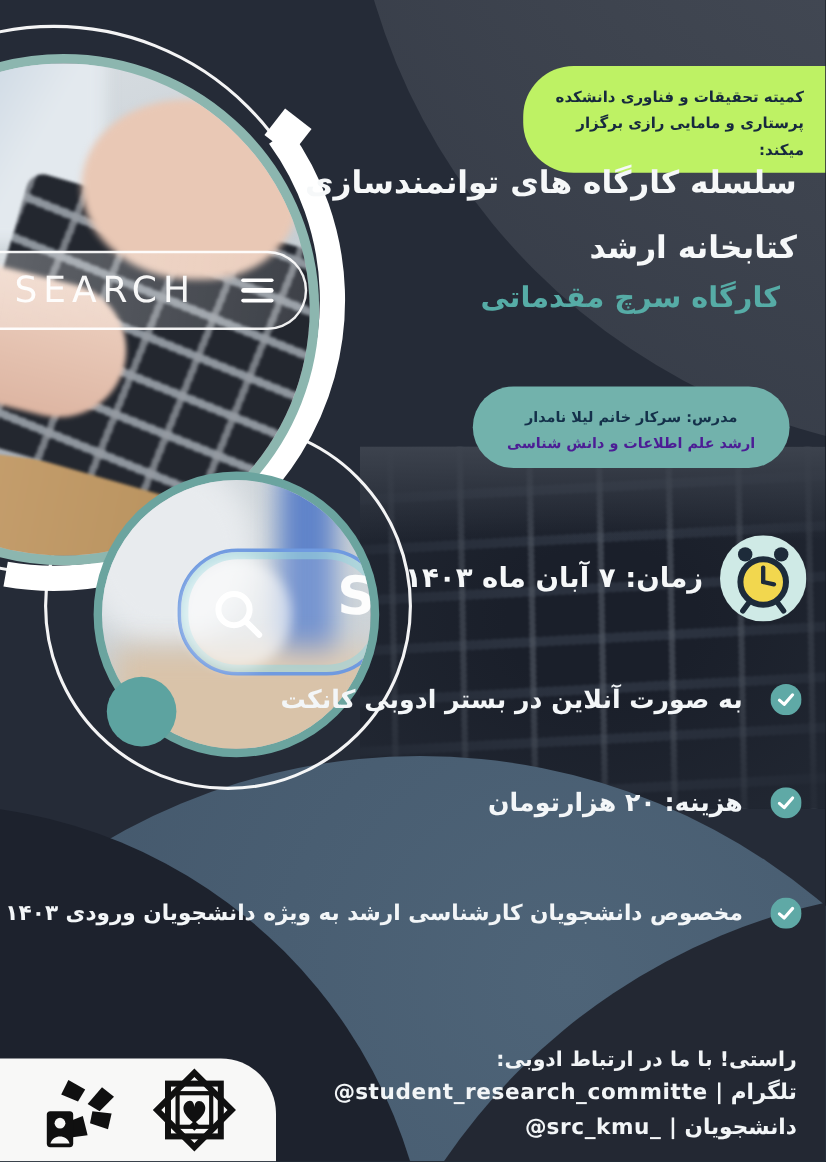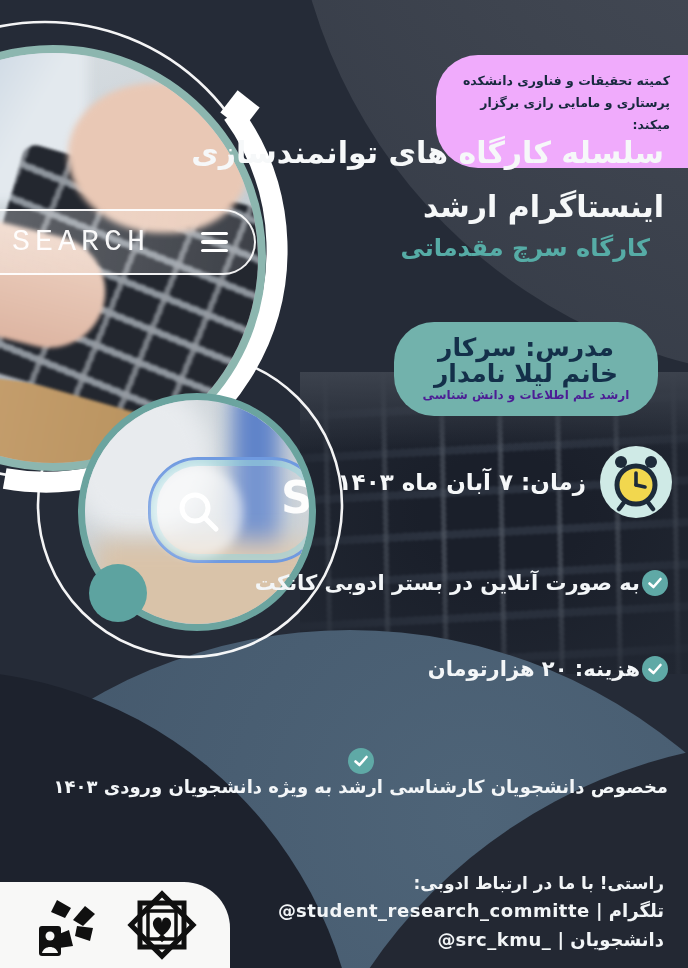--- a/index.html
+++ b/index.html
@@ -51,21 +51,21 @@
       repeating-linear-gradient(6deg,#23272f 0 28px,#8e959d 28px 35px);}
   .photo-big .arm{position:absolute;left:-40px;top:160px;width:300px;height:112px;
     background:linear-gradient(#eed2c2,#ddb5a2);border-radius:70px;transform:rotate(14deg);filter:blur(2px);}
   .photo-big .hand2{position:absolute;right:10px;top:30px;width:180px;height:150px;
     background:#e9c8b5;border-radius:55% 45% 50% 60%;filter:blur(3px);}
   .search-pill{position:absolute;left:118px;top:156px;width:290px;height:66px;
     border:2.5px solid rgba(255,255,255,.92);border-radius:36px;
     background:linear-gradient(100deg,rgba(255,255,255,.30),rgba(255,255,255,.12));
     display:flex;align-items:center;justify-content:space-between;
     padding:0 26px 0 44px;box-sizing:border-box;}
-  .search-word{color:#fff;font-size:30px;letter-spacing:5px;font-weight:400;opacity:.95;font-family:Liberation Mono, monospace;}
+  .search-word{color:#fff;font-size:30px;letter-spacing:5px;font-weight:400;opacity:.95;}
   .burger{display:flex;flex-direction:column;gap:5px;}
   .burger span{display:block;width:27px;height:3.5px;background:#fff;border-radius:2px;}
 
   
   .photo-small{left:78px;top:393px;width:224px;height:224px;z-index:7;
     border:7px solid #6ba49f;overflow:hidden;border-radius:50%;
     background:linear-gradient(150deg,#d4dade,#bfc7cd);}
   .photo-small .blob1{position:absolute;left:-20px;top:-20px;width:150px;height:160px;
     background:#e8ebee;filter:blur(12px);border-radius:50%;}
   .photo-small .blob-blue{position:absolute;left:148px;top:-10px;width:46px;height:180px;
@@ -77,42 +77,42 @@
     box-shadow:inset 0 0 0 6px rgba(150,214,220,.55);
     background:rgba(255,255,255,.14);}
   .mini-glow{position:absolute;left:66px;top:66px;width:92px;height:92px;border-radius:50%;
     background:rgba(255,255,255,.55);filter:blur(5px);}
   .mini-mag{position:absolute;left:88px;top:86px;width:52px;height:52px;}
   .mini-s{position:absolute;left:196px;top:72px;color:#fff;font-size:44px;font-weight:700;opacity:.95;}
   .teal-dot{left:89px;top:564px;width:58px;height:58px;background:#5da3a0;z-index:8;}
 
   
   .content{z-index:20;}
-  .badge{right:0;top:55px;width:252px;background:#f0abfc;z-index:20;
-    border-radius:42px 0 0 42px;padding:15px 18px 32px 24px;box-sizing:border-box;
+  .badge{right:0;top:55px;width:252px;background:#bef264;z-index:20;
+    border-radius:42px 0 0 42px;padding:15px 18px 8px 24px;box-sizing:border-box;
     color:#17293e;font-size:12.5px;font-weight:700;line-height:22px;
     text-align:right;direction:rtl;}
-  .title{right:24px;top:126px;z-index:20;color:#f6f8f9;font-size:30px;font-weight:700;
+  .title{right:24px;top:126px;z-index:20;color:#f6f8f9;font-size:26px;font-weight:700;
     text-align:right;direction:rtl;line-height:54px;}
   .subtitle{right:38px;top:234px;z-index:20;color:#56aca6;font-size:24px;font-weight:700;
     text-align:left;direction:rtl;}
   .instructor{right:30px;top:322px;width:264px;z-index:20;background:#72b2ac;
     border-radius:40px;padding:13px 14px 12px;box-sizing:border-box;
     text-align:center;direction:rtl;}
-  .instructor .name{color:#14304a;font-size:25px;font-weight:700;line-height:26px;}
+  .instructor .name{color:#14304a;font-size:12px;font-weight:700;line-height:26px;}
   .instructor .sub{color:#4c1d95;font-size:12px;font-weight:700;line-height:17px;}
   .schedule{right:16px;top:446px;z-index:20;display:flex;align-items:center;gap:14px;direction:rtl;}
   .schedule .times{text-align:right;color:#f6f8f9;font-size:23px;font-weight:700;line-height:36px;}
   .clock{width:72px;height:72px;flex:0 0 auto;}
-  .bullet{z-index:20;display:flex;align-items:center;gap:2px;direction:rtl;
+  .bullet{z-index:20;display:flex;align-items:center;gap:23px;direction:rtl;
     color:#f3f6f8;font-weight:700;}
   .bullet .chk{width:26px;height:26px;flex:0 0 auto;}
   .b1{right:20px;top:570px;font-size:21px;}
   .b2{right:20px;top:656px;font-size:21px;}
-  .b3{right:20px;top:748px;font-size:18px;white-space:nowrap;flex-direction:column;}
+  .b3{right:20px;top:748px;font-size:18px;white-space:nowrap;}
   .contact{right:24px;top:870px;z-index:20;text-align:right;direction:rtl;color:#f2f5f7;}
   .contact .c-head{font-size:17px;font-weight:700;line-height:26px;}
   .contact .c-line{font-size:18px;font-weight:700;line-height:29px;}
   .contact .handle{direction:ltr;unicode-bidi:embed;letter-spacing:.5px;}
 
   
   .logo-panel{left:0;top:882px;width:230px;height:86px;background:#f8f8f7;z-index:21;
     border-radius:0 46px 0 0;display:flex;align-items:center;justify-content:center;gap:24px;}
   .logo-panel svg{display:block;}
 </style>
@@ -165,21 +165,21 @@
       <line x1="32" y1="32" x2="43" y2="43" stroke="#ffffff" stroke-width="5" stroke-linecap="round"></line>
     </svg>
     <span class="mini-s">S</span>
   </div>
   <div class="abs circle teal-dot"></div>
 
   <div class="abs badge content">کمیته تحقیقات و فناوری دانشکده پرستاری و مامایی رازی برگزار میکند:</div>
 
   <div class="abs title content">
     <div>سلسله کارگاه های توانمندسازی</div>
-    <div>اینستاگرام ارشد</div>
+    <div>کتابخانه ارشد</div>
   </div>
   <div class="abs subtitle content">کارگاه سرچ مقدماتی</div>
 
   <div class="abs instructor content">
     <div class="name">مدرس: سرکار خانم لیلا نامدار</div>
     <div class="sub">ارشد علم اطلاعات و دانش شناسی</div>
   </div>
 
   <div class="abs schedule content">
     <svg class="clock" viewBox="0 0 72 72">

